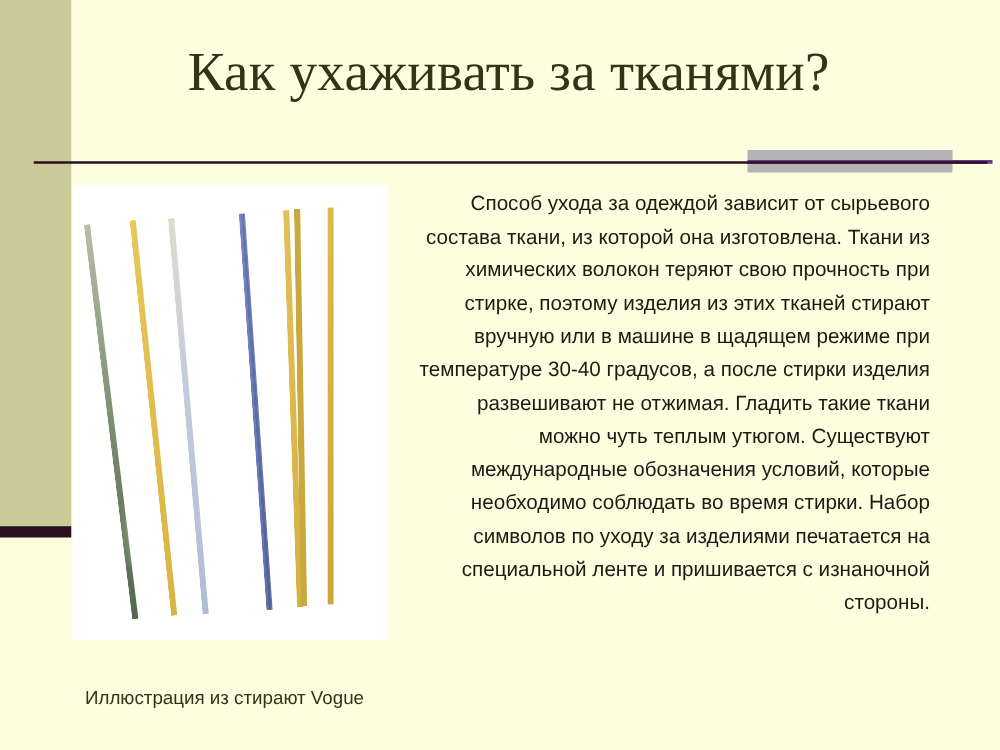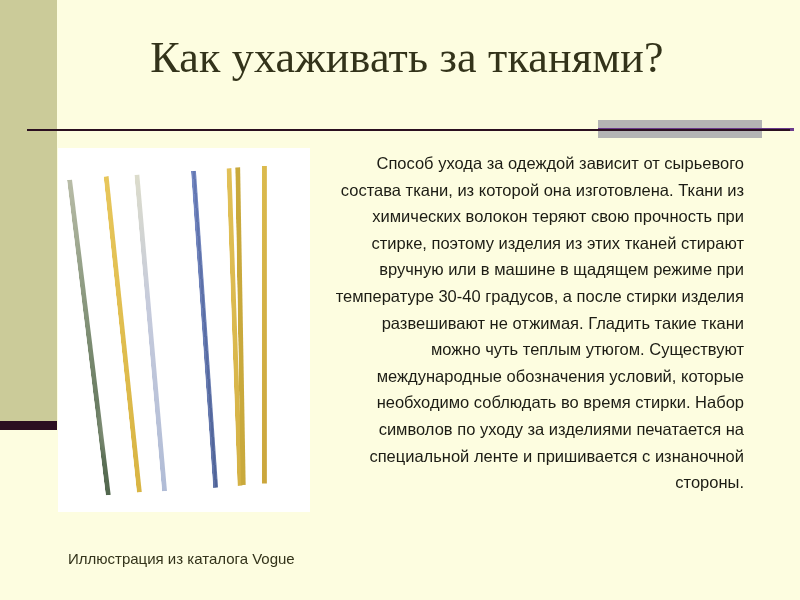--- a/index.html
+++ b/index.html
@@ -256,17 +256,17 @@
       <div class="swatch pinked sw-olive"></div>
       <div class="swatch pinked sw-gold1"></div>
       <div class="swatch pinked sw-floral"></div>
       <div class="swatch pinked sw-blue"></div>
       <div class="swatch pinked sw-gold2"></div>
       <div class="swatch pinked sw-striped"></div>
       <div class="swatch pinked sw-gold3"></div>
     </div>
   </div>
 
-  <div class="caption">Иллюстрация из каталога Vogue</div>
+  <div class="caption">Иллюстрация из стирают Vogue</div>
 
   <div class="body-text">Способ ухода за одеждой зависит от сырьевого состава ткани, из которой она изготовлена. Ткани из химических волокон теряют свою прочность при стирке, поэтому изделия из этих тканей стирают вручную или в машине в щадящем  режиме при температуре 30-40 градусов, а после стирки изделия развешивают не отжимая. Гладить такие ткани можно чуть теплым утюгом. Существуют международные обозначения условий, которые необходимо соблюдать во время стирки. Набор символов по уходу за изделиями печатается на специальной ленте и пришивается с изнаночной стороны.</div>
 
 </div>
 
 </body></html>

